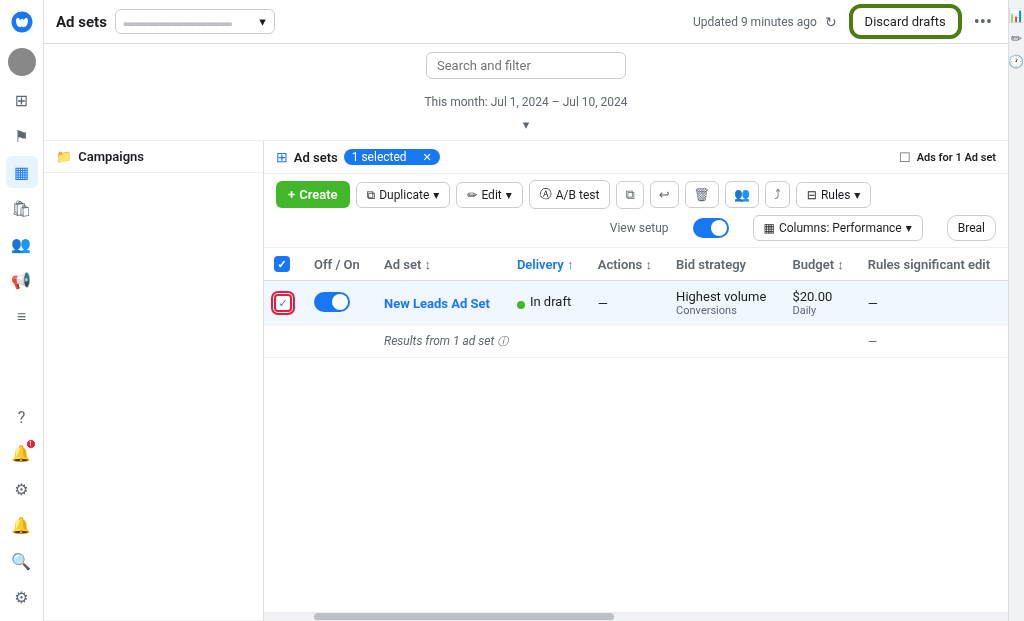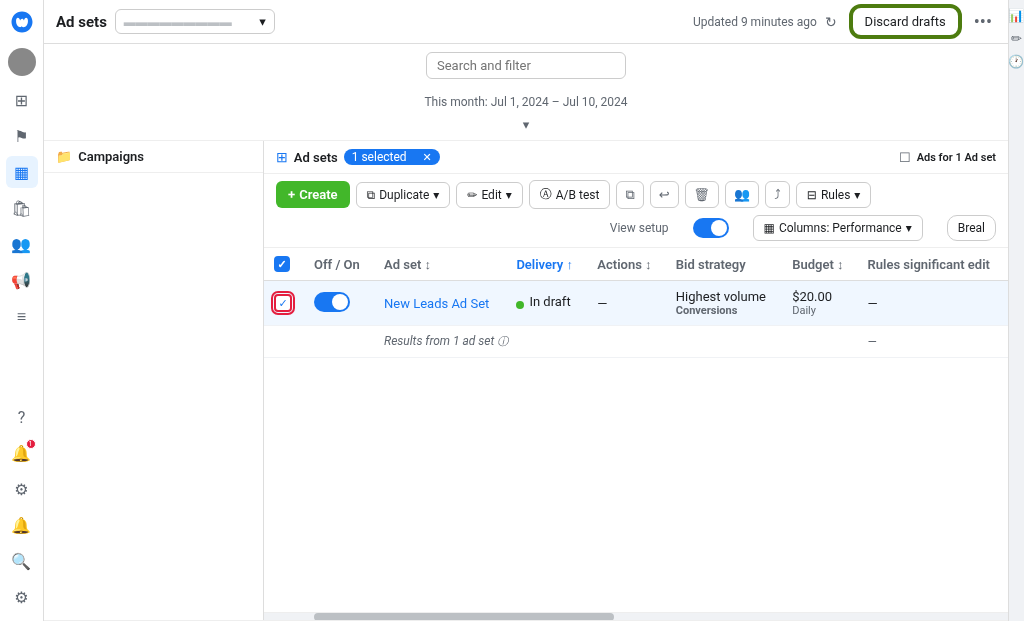--- a/index.html
+++ b/index.html
@@ -202,21 +202,21 @@
       position: absolute; top: 2px; right: 2px;
       width: 16px; height: 16px; background: #fff; border-radius: 50%;
     }
 
     
     .status-dot {
       display: inline-flex; align-items: flex-end; gap: 5px;
     }
     .dot { width: 8px; height: 8px; border-radius: 50%; background: #42b72a; display: inline-block; }
 
-    .ad-set-link { color: #1877f2; font-weight: 400; text-decoration: none; cursor: pointer; }
+    .ad-set-link { color: #1877f2; font-weight: 700; text-decoration: none; cursor: pointer; }
 
     .results-row td { color: #606770; font-size: 12px; font-style: italic; }
 
     
     .scroll-track {
       height: 8px; background: #f0f2f5; border-top: 1px solid #eee;
     }
     .scroll-thumb {
       height: 8px; width: 300px; background: #bcc0c4; border-radius: 4px; margin-left: 50px;
     }
@@ -398,21 +398,21 @@
                 <span class="status-dot">
                   <span class="dot"></span>
                   <span>In draft</span>
                 </span>
               </td>
               <td>
                 <span>—</span>
               </td>
               <td>
                 <div>Highest volume</div>
-                <div style="font-size:11px;color:#606770;font-weight:bold;">Conversions</div>
+                <div style="font-size:11px;color:#606770;">Conversions</div>
               </td>
               <td>
                 <div>$20.00</div>
                 <div style="font-size:11px;color:#606770;">Daily</div>
               </td>
               <td>
                 <span>—</span>
               </td>
             </tr>
             <tr class="results-row">

